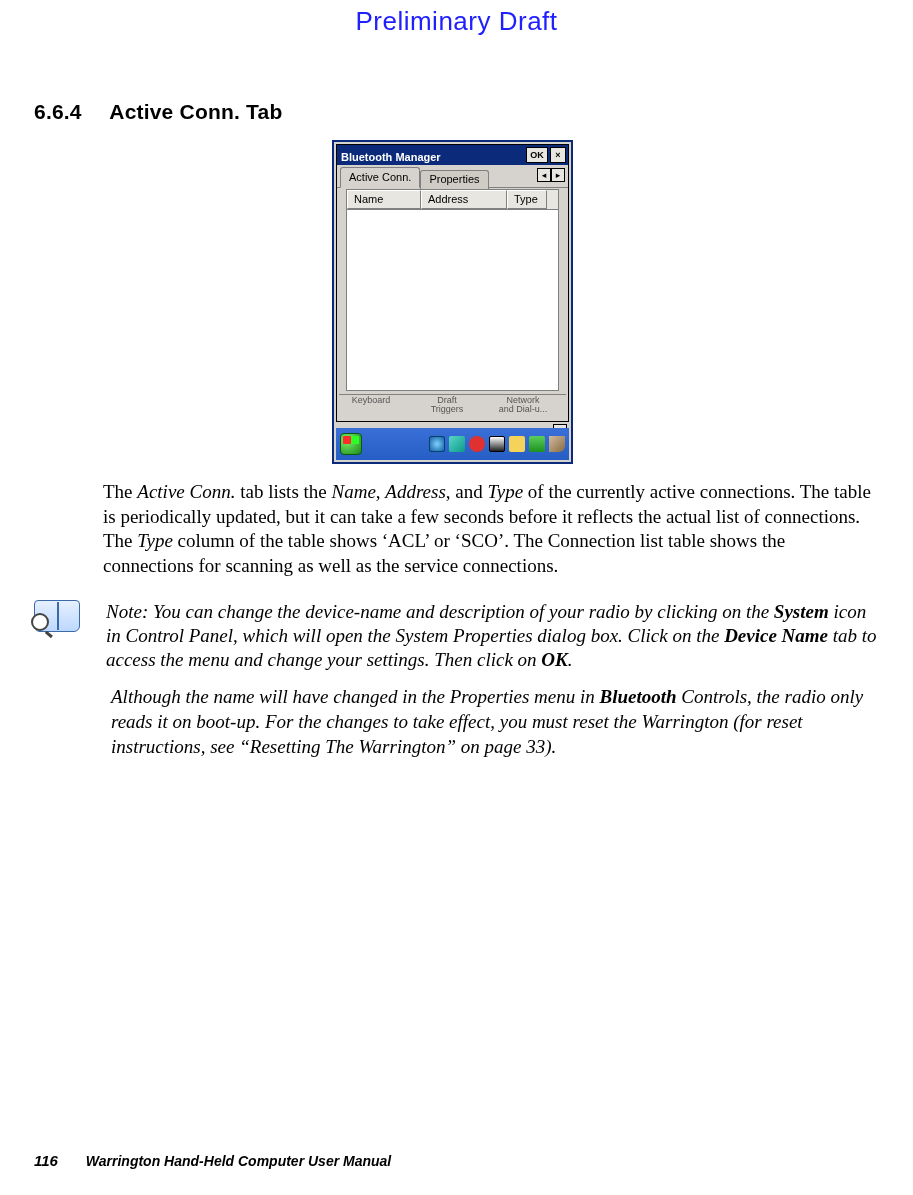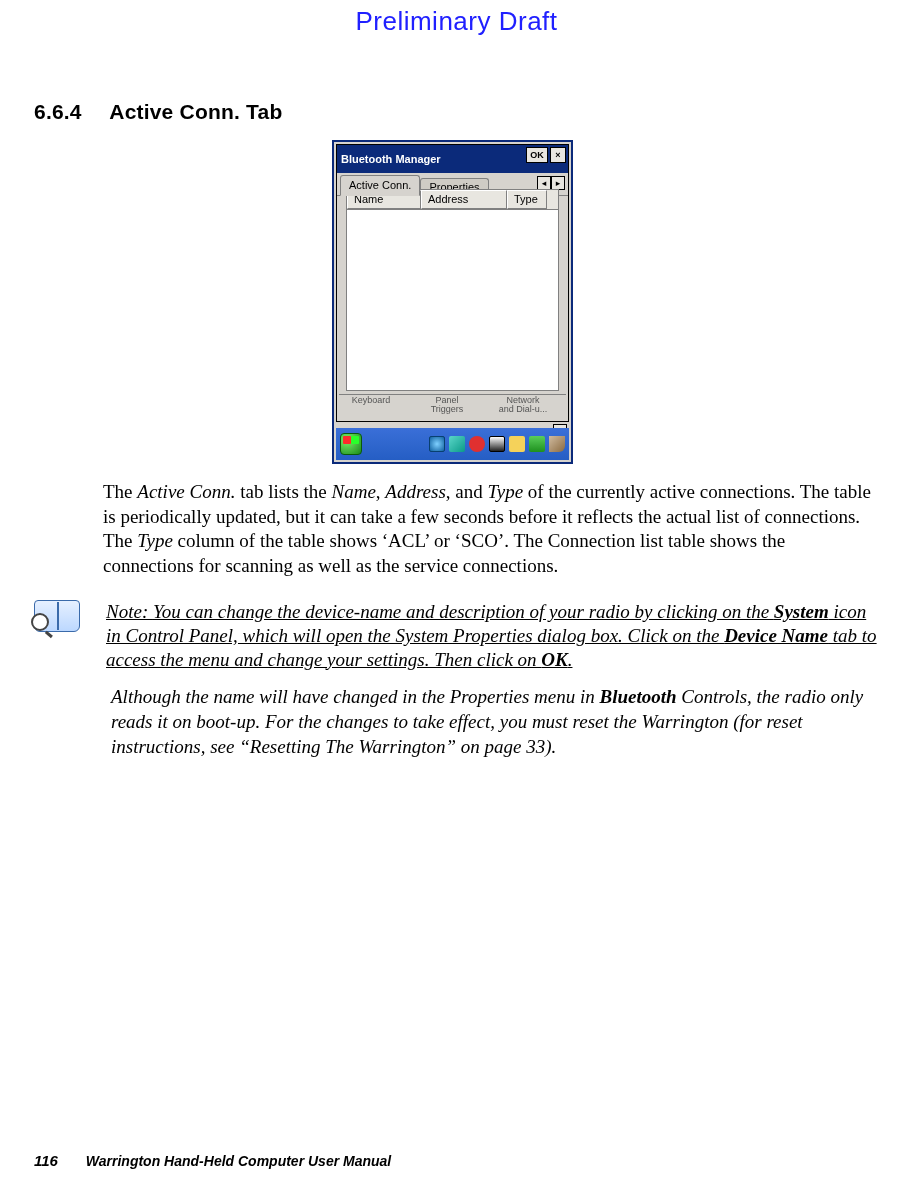--- a/index.html
+++ b/index.html
@@ -73,25 +73,25 @@
   }
   .bm-window {
     position: absolute;
     top: 2px; left: 2px; right: 2px;
     height: 278px;
     border: 1px solid #000;
     background: #d6d3ce;
     box-sizing: border-box;
   }
   .bm-titlebar {
-    height: 28px;
+    height: 20px;
     background: #0b2a7a;
     color: #fff;
     display: flex;
-    align-items: center;
+    align-items: flex-end;
     padding-left: 4px;
     font-weight: bold;
     font-size: 11px;
     position: relative;
   }
   .bm-titlebar .tb-buttons {
     position: absolute;
     right: 2px; top: 2px;
     display: flex;
     gap: 2px;
@@ -306,21 +306,20 @@
     right: -6px; bottom: -6px;
     width: 8px; height: 2.5px;
     background: #444;
     transform: rotate(40deg);
   }
   .note-text {
     margin-left: 72px;
     font-style: italic;
     font-size: 19px;
     line-height: 1.25;
-    text-decoration: underline;
   }
   .note-text .b { font-weight: bold; }
   .note-text .lbl { font-style: italic; }
   .note-para2 {
     margin-left: 77px;
     margin-top: 14px;
     font-style: italic;
     font-size: 19px;
     line-height: 1.3;
   }
@@ -377,21 +376,21 @@
           <div class="bm-colbtn bm-col-name">Name</div>
           <div class="bm-colbtn bm-col-addr">Address</div>
           <div class="bm-colbtn bm-col-type">Type</div>
         </div>
       </div>
       <div class="bm-desktop-row">
         <div class="desk-item">
           <div>Keyboard</div>
         </div>
         <div class="desk-item">
-          <div>Panel</div>
+          <div>Draft</div>
           <div>Triggers</div>
         </div>
         <div class="desk-item">
           <div>Network</div>
           <div>and Dial-u...</div>
         </div>
       </div>
     </div>
     <div class="os-scroll">▾</div>
     <div class="os-taskbar">

